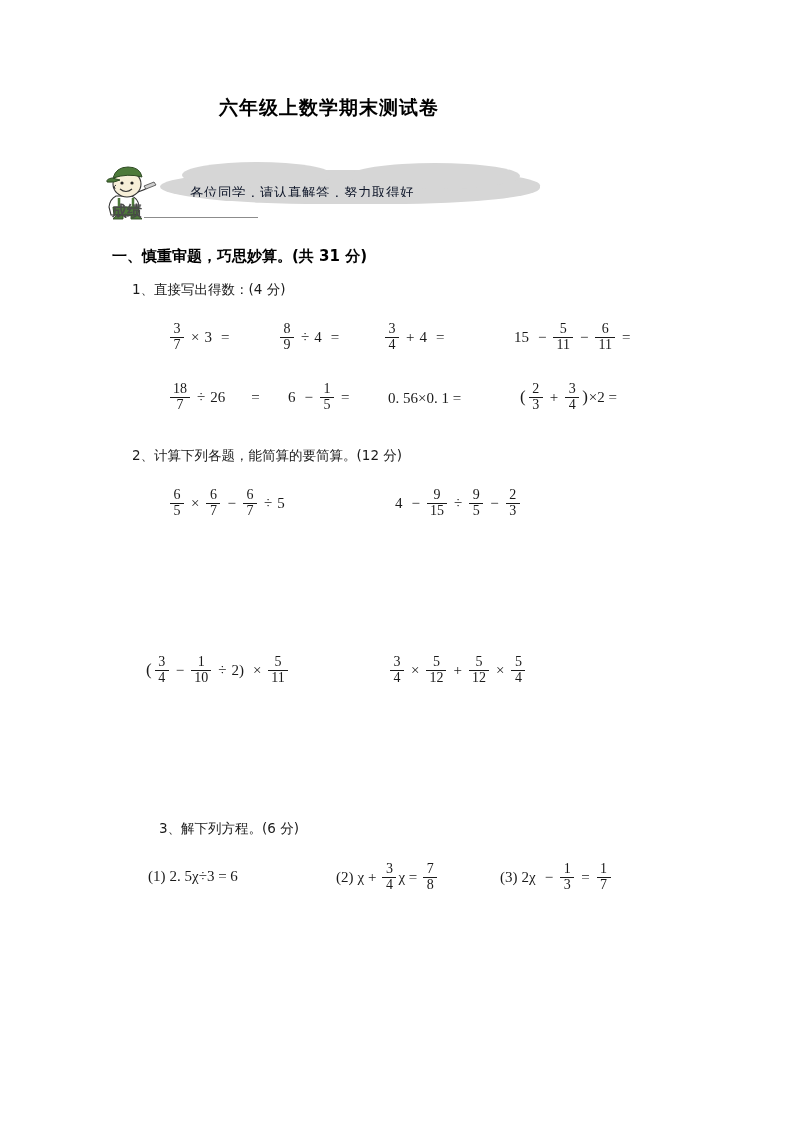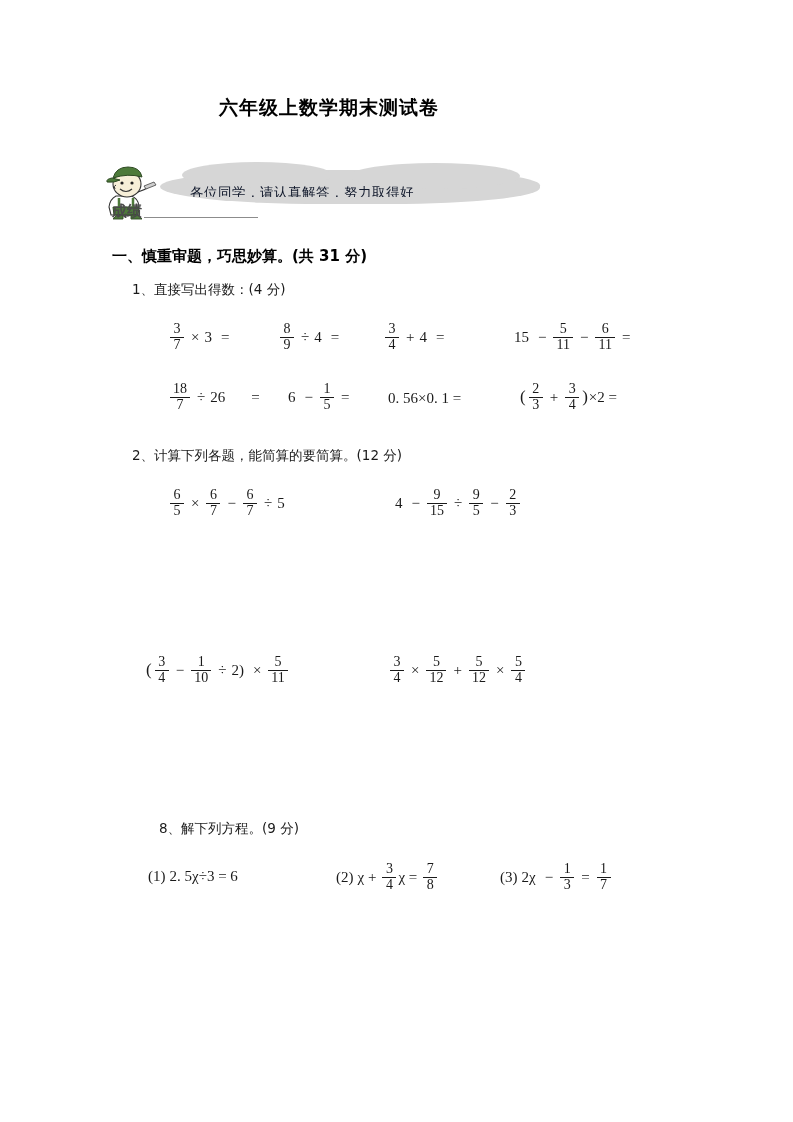--- a/index.html
+++ b/index.html
@@ -390,21 +390,21 @@
           <span class="bar"></span>
           <span class="den">12</span>
         </span>
         <span class="op">×</span>
         <span class="frac">
           <span class="num">5</span>
           <span class="bar"></span>
           <span class="den">4</span>
         </span>
       </div>
-      <div class="sub-head" style="left: 139px; top: 820px;">8、解下列方程。(9 分)</div>
+      <div class="sub-head" style="left: 139px; top: 820px;">3、解下列方程。(6 分)</div>
       <div class="expr" style="left: 148px; top: 868px;">
         <span class="tok" style="margin-right: 4px;">(1)</span>
         <span class="tok" style="margin-right: 4px; text-align: right;">2. 5χ÷3 = 6</span>
       </div>
       <div class="expr" style="left: 336px; top: 862px;">
         <span class="tok" style="margin-right: 4px;">(2)</span>
         <span class="tok" style="margin-right: 4px;">χ +</span>
         <span class="frac">
           <span class="num">3</span>
           <span class="bar"></span>

